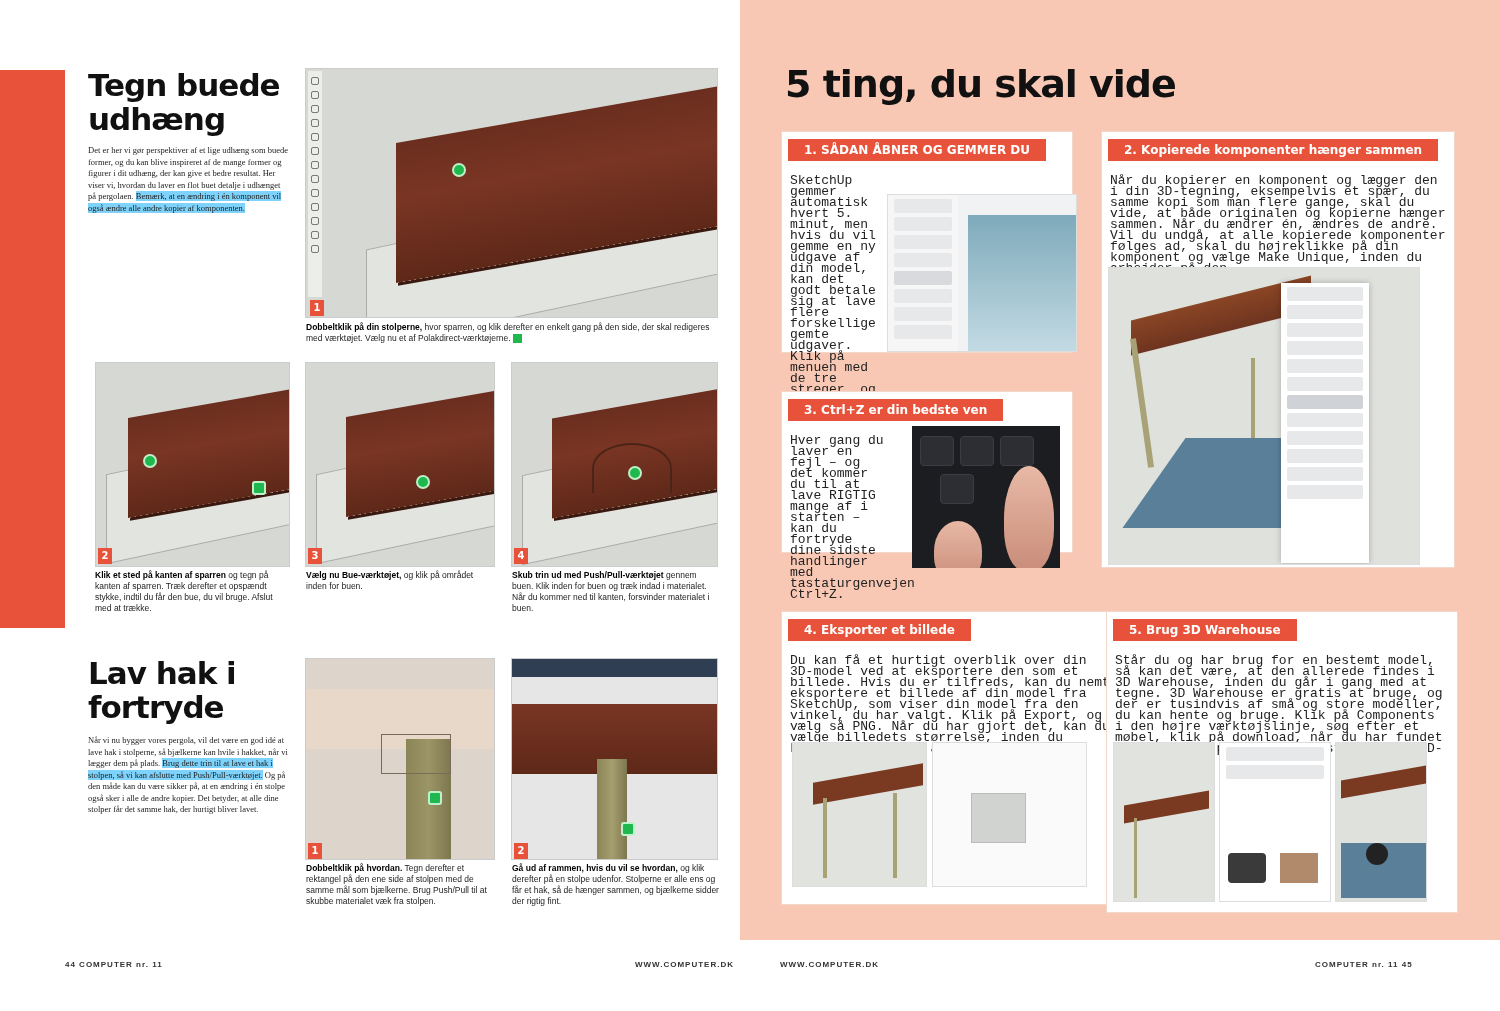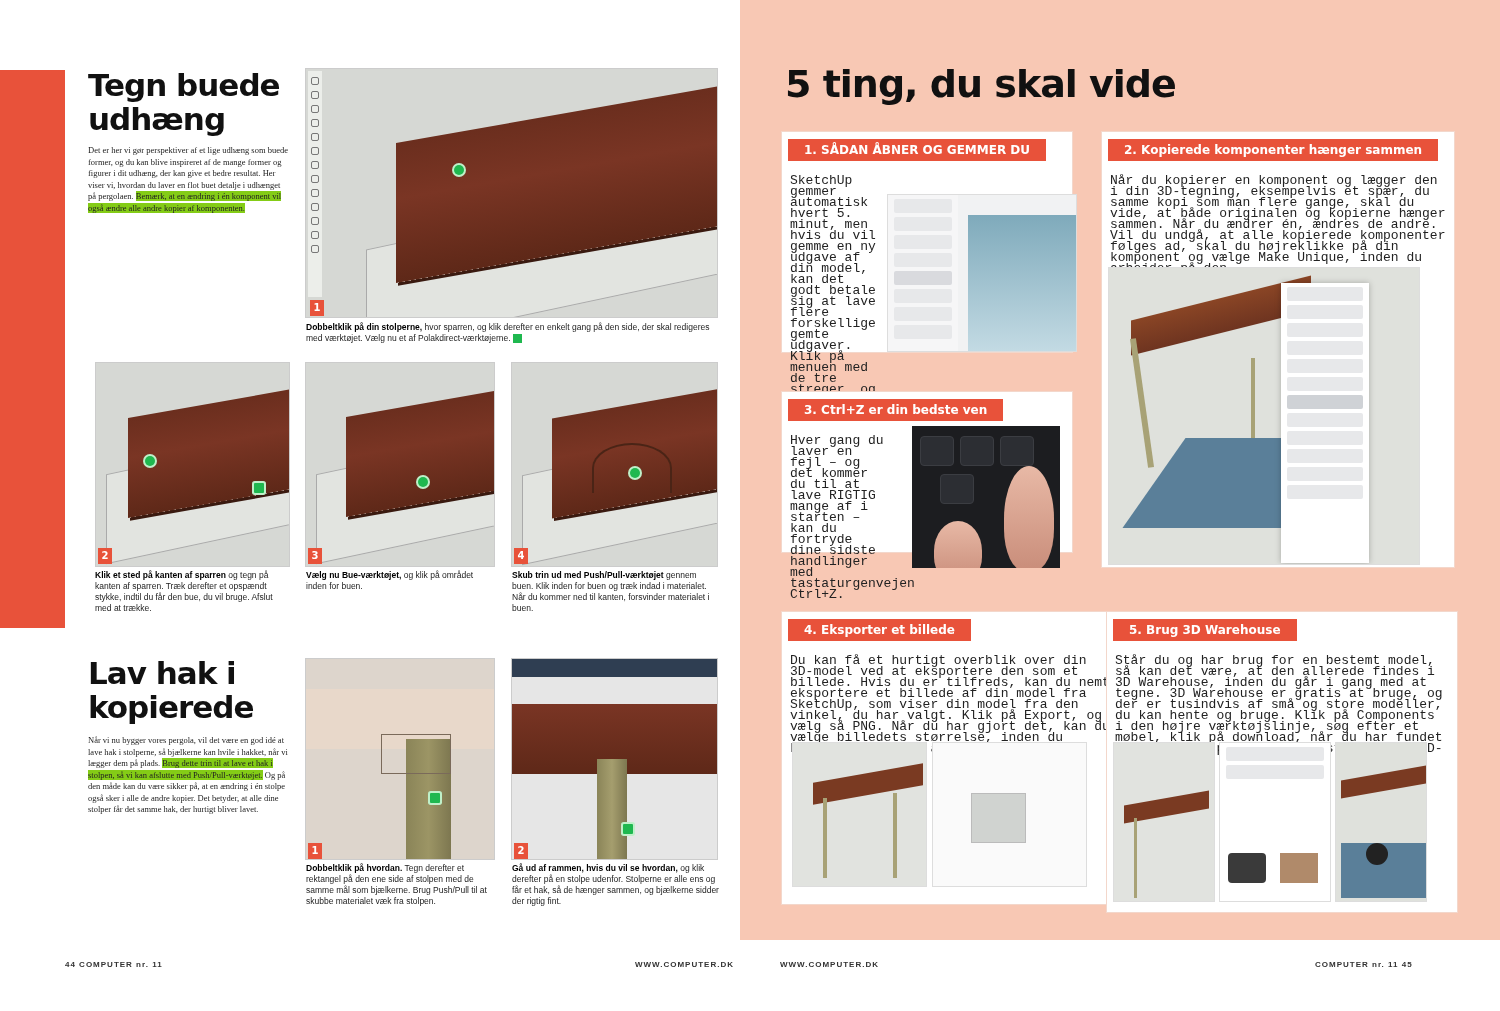--- a/index.html
+++ b/index.html
@@ -5,21 +5,21 @@
   *{box-sizing:border-box;margin:0;padding:0}
   body{width:1500px;height:1011px;background:#fff;font-family:"Liberation Sans",sans-serif;position:relative;overflow:hidden;color:#111}
   .left-page{position:absolute;left:0;top:0;width:740px;height:1011px;background:#fff}
   .right-page{position:absolute;left:740px;top:0;width:760px;height:940px;background:#f8c8b4}
   .red-bar{position:absolute;left:0;top:70px;width:65px;height:558px;background:#e8523a}
   h1.head{font-family:"DejaVu Sans",sans-serif;font-weight:bold;color:#111;letter-spacing:-1px}
   .h-left1{position:absolute;left:88px;top:68px;font-size:31px;line-height:34px;width:200px}
   .h-left2{position:absolute;left:88px;top:656px;font-size:31px;line-height:34px;width:200px}
   .h-right{position:absolute;left:785px;top:62px;font-size:38px;line-height:44px}
   .body-text{font-size:8.5px;line-height:11.5px;color:#222;font-family:"Liberation Serif",serif}
-  .hl{background:#84cc16}
+  .hl{background:#7dd3fc}
   .intro1{position:absolute;left:88px;top:145px;width:200px}
   .intro2{position:absolute;left:88px;top:735px;width:200px}
   .shot{position:absolute;background:#d6d8d4;overflow:hidden;border:1px solid #ccc}
   .beam{position:absolute;background:linear-gradient(180deg,#6b2e1e,#7a3524 40%,#5e2818);box-shadow:2px 3px 0 #3a1a10}
   .ground{position:absolute;border:1px solid #aaa;background:#e2e4e0}
   .dot{position:absolute;width:10px;height:10px;border-radius:50%;background:#1fb84f;box-shadow:0 0 0 2px #bff0c9}
   .toolbar{position:absolute;left:2px;top:2px;width:14px;bottom:20px;background:#eceeea}
   .toolbar i{display:block;width:8px;height:8px;margin:6px auto;border:1px solid #777;border-radius:2px}
   .num{position:absolute;width:14px;height:16px;background:#e8523a;color:#fff;font-size:10px;font-weight:bold;text-align:center;line-height:16px;font-family:"DejaVu Sans",sans-serif}
   .cap{position:absolute;font-size:8.5px;line-height:11px;color:#222}
@@ -97,21 +97,21 @@
     <div class="ground" style="left:10px;top:90px;width:210px;height:90px;transform:skewY(-12deg)"></div>
     <div class="beam" style="left:40px;top:40px;width:175px;height:100px;transform:skewY(-10deg)"></div>
     <div style="position:absolute;left:80px;top:80px;width:80px;height:50px;border:2px solid #4a2416;border-bottom:none;border-radius:50% 50% 0 0"></div>
     <div class="dot" style="left:118px;top:105px"></div>
   </div>
   <div class="num" style="left:514px;top:548px">4</div>
   <div class="cap" style="left:512px;top:570px;width:207px">
     <b>Skub trin ud med Push/Pull-værktøjet</b> <span>gennem buen. Klik inden for buen og træk indad i materialet. Når du kommer ned til kanten, forsvinder materialet i buen.</span>
   </div>
 
-  <h1 class="head h-left2">Lav hak i kopierede</h1>
+  <h1 class="head h-left2">Lav hak i fortryde</h1>
   <div class="intro2 body-text">
     <span>Når vi nu bygger vores pergola, vil det være en god idé at lave hak i stolperne, så bjælkerne kan hvile i hakket, når vi lægger dem på plads.</span>
     <span class="hl">Brug dette trin til at lave et hak i stolpen, så vi kan afslutte med Push/Pull-værktøjet.</span>
     <span>Og på den måde kan du være sikker på, at en ændring i én stolpe også sker i alle de andre kopier. Det betyder, at alle dine stolper får det samme hak, der hurtigt bliver lavet.</span>
   </div>
 
   <div class="shot" style="left:305px;top:658px;width:190px;height:202px;background:#ddd5cc">
     <div style="position:absolute;left:0;top:30px;width:190px;height:60px;background:#e8d8ca"></div>
     <div style="position:absolute;left:100px;top:80px;width:45px;height:122px;background:linear-gradient(90deg,#8a8458,#9c9565,#7d7750)"></div>
     <div style="position:absolute;left:75px;top:75px;width:70px;height:40px;border:1px solid #7a6a5a"></div>

